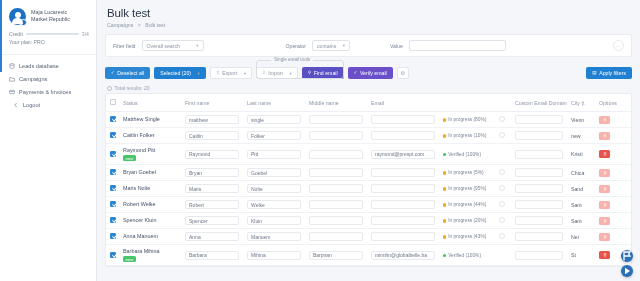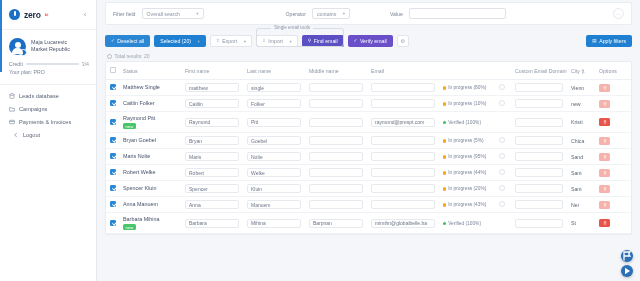--- a/index.html
+++ b/index.html
@@ -226,26 +226,20 @@
   .fab-2 { bottom:4px; }
 </style>
 </head>
 <body>
 
 <div class="app">
 
   <aside class="sidebar">
     <div class="sb-accent"></div>
 
-    <div class="sb-logo-row">
-      <span class="logo-mark"></span>
-      <span class="logo-text">zero</span>
-      <span class="logo-sup">bi</span>
-      <span class="collapse-btn">‹</span>
-    </div>
 
     <div class="sb-user">
       <span class="avatar">
         <span class="avatar-badge"></span>
       </span>
       <span class="user-meta">
         <div class="user-name">Maja Lucarevic</div>
         <div class="user-sub">Market Republic</div>
       </span>
     </div>
@@ -294,20 +288,28 @@
               <path d="M7.5 1.8L3.5 6l4 4.2"></path>
             </svg>
         </span>
         <span>Logout</span>
       </div>
     </nav>
   </aside>
 
   <main class="main">
 
+    <div class="page-head">
+      <h1 class="page-title">Bulk test</h1>
+      <div class="breadcrumb">
+        <span>Campaigns</span>
+        <span class="sep">&gt;</span>
+        <span>Bulk test</span>
+      </div>
+    </div>
 
     <div class="filter-card">
       <span class="f-label">Filter field</span>
       <span class="f-select">
         <span>Overall search</span>
         <span class="caret">▾</span>
       </span>
       <span class="f-label" style="margin-left:76px;">Operator</span>
       <span class="f-select sm">
         <span>contains</span>

